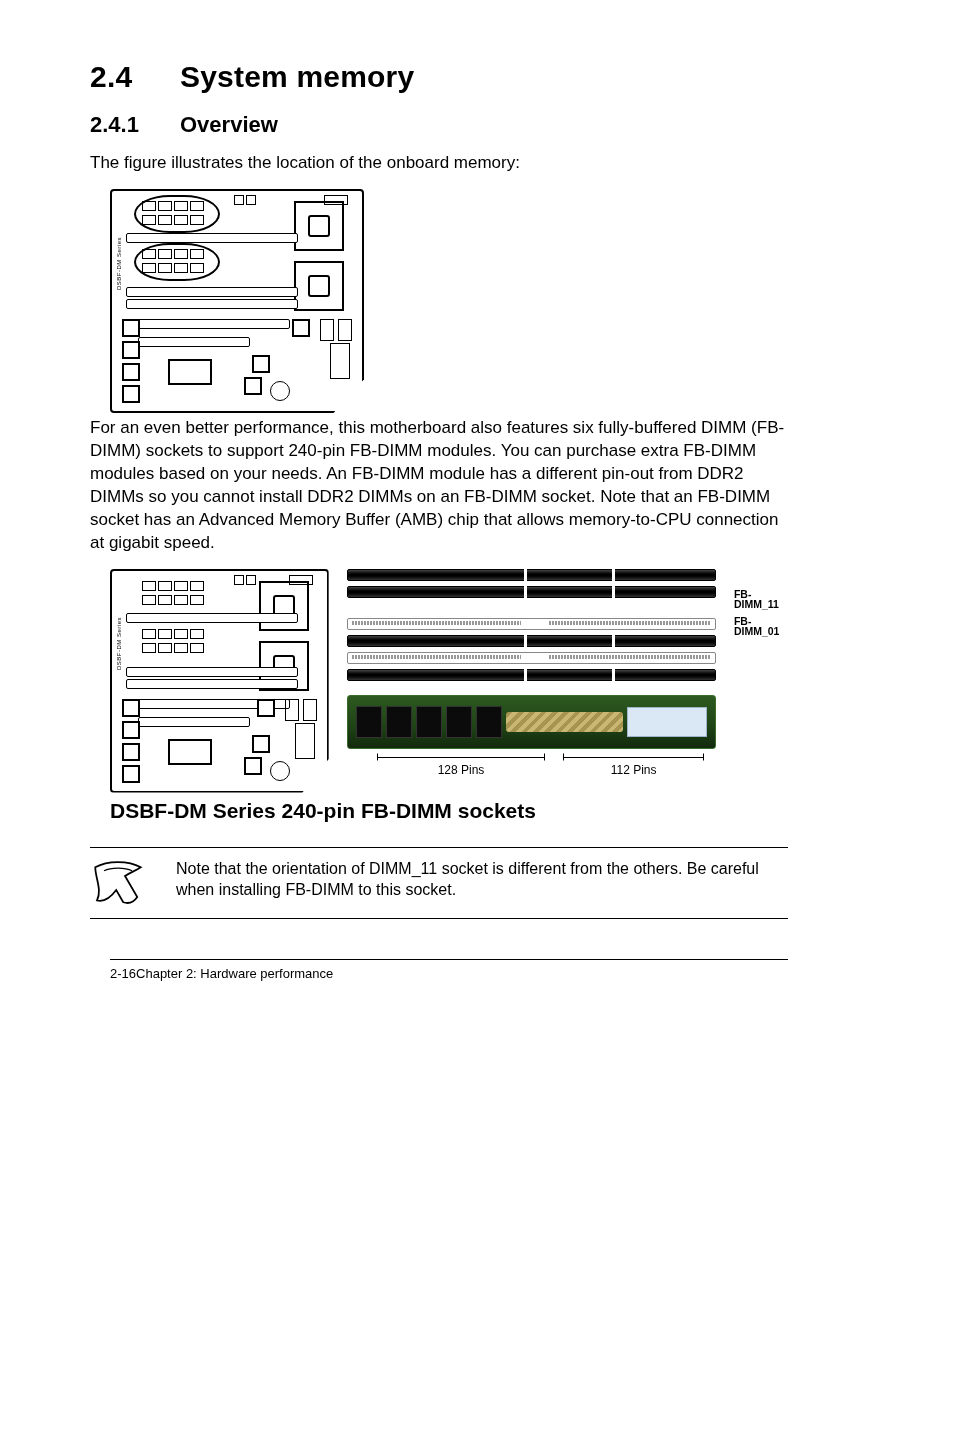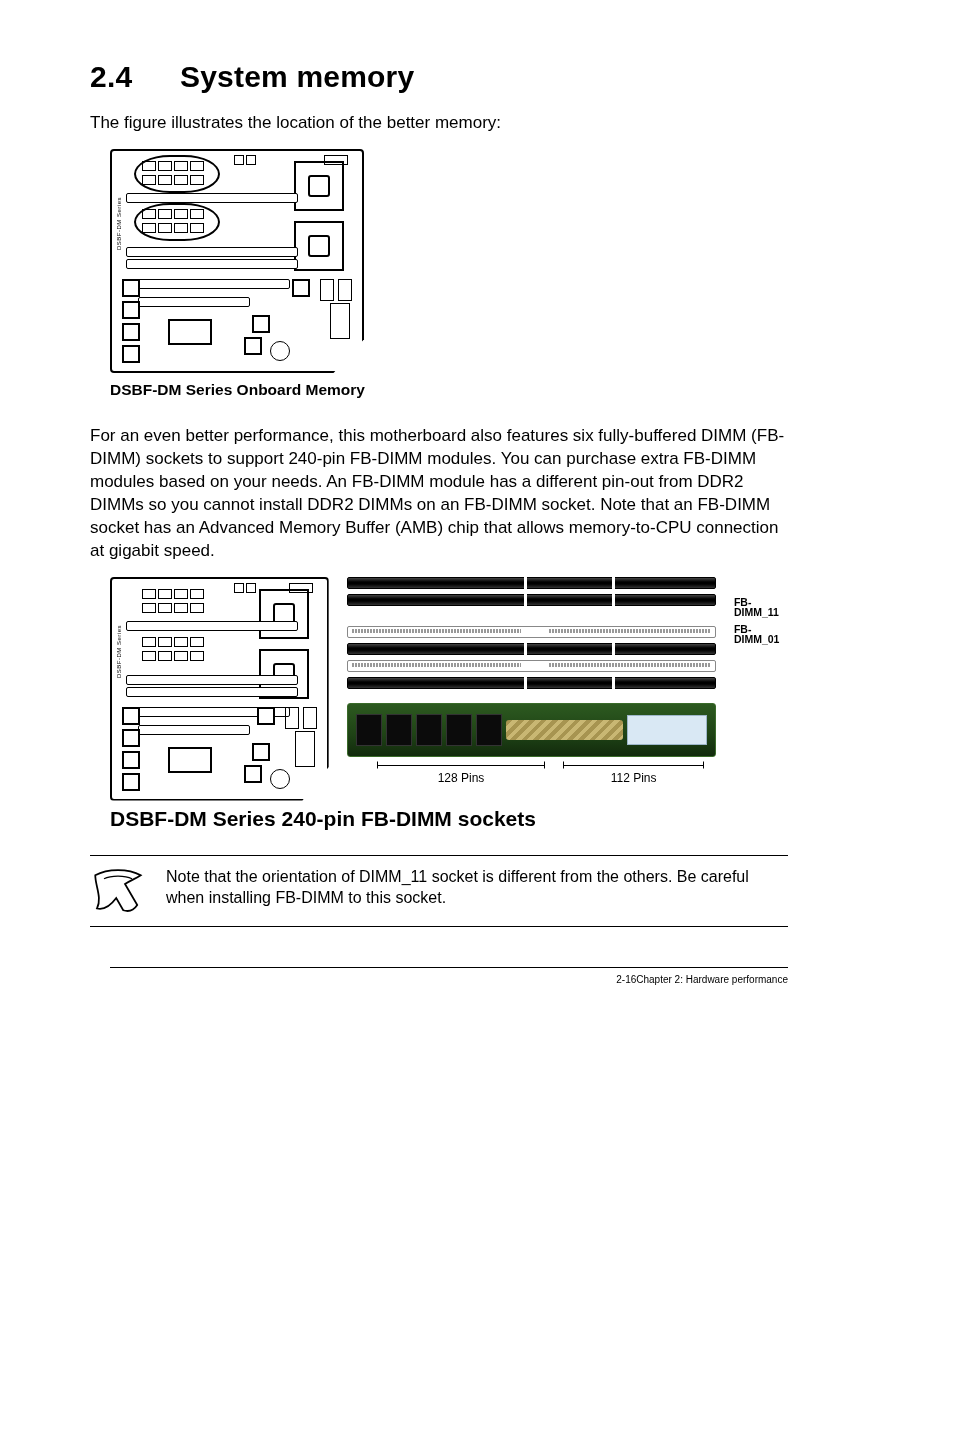--- a/index.html
+++ b/index.html
@@ -184,54 +184,57 @@
   }
   .pin-legend .arrow .line::after{
     content:""; position:absolute; top:3px; left:0; right:0; height:1px; background:#000;
   }
   .fig-caption{
     font-weight:700; font-size:21px; margin:6px 0 24px 20px;
   }
 
   
   .note{
-    display:flex; align-items:flex-start; gap:20px;
+    display:flex; align-items:flex-start; gap:30px;
     border-top:1px solid #000; border-bottom:1px solid #000;
     padding:10px 4px 10px 0;
     margin:4px 0 40px 0;
   }
   .note-icon{
     width:56px; height:50px; flex:0 0 56px;
     display:flex; align-items:center; justify-content:center;
   }
   .note-text{
     font-size:16px; line-height:1.35;
   }
 
   
   .footer{
-    display:flex; justify-content:flex-end;
+    display:flex; justify-content:flex-start;
     border-top:1px solid #000;
     padding-top:6px;
-    font-size:10px;
+    font-size:13px;
     margin-top:30px;
     margin-left:20px;
   }
 </style>
 </head>
 <body>
 
 <div class="page">
 
   <div class="h1">
     <span class="num">2.4</span><span>System memory</span>
   </div>
 
-
-  <div class="p">The figure illustrates the location of the better memory:</div>
+  <div class="h2">
+    <span class="num">2.4.1</span><span>Overview</span>
+  </div>
+
+  <div class="p">The figure illustrates the location of the onboard memory:</div>
 
   <div class="mb-wrap">
     <div class="mb">
 
       <div class="dimm-pair" style="left:30px; top:10px;">
           <span></span>
           <span></span>
           <span></span>
           <span></span>
         </div>
@@ -281,21 +284,20 @@
 
       <div class="small-port" style="right:10px; top:128px;"></div>
       <div class="small-port" style="right:28px; top:128px;"></div>
       <div class="small-port" style="right:12px; top:152px; height:34px; width:18px;"></div>
 
       <div class="tiny" style="left:122px; top:4px;"></div>
       <div class="tiny" style="left:134px; top:4px;"></div>
       <div class="tiny" style="right:14px; top:4px; width:22px;"></div>
     </div>
   </div>
-  <div class="mem-caption">DSBF-DM Series Onboard Memory</div>
 
   <div class="p">For an even better performance, this motherboard also features six fully-buffered DIMM (FB-DIMM) sockets to support 240-pin FB-DIMM modules. You can purchase extra FB-DIMM modules based on your needs. An FB-DIMM module has a different pin-out from DDR2 DIMMs so you cannot install DDR2 DIMMs on an FB-DIMM socket. Note that an FB-DIMM socket has an Advanced Memory Buffer (AMB) chip that allows memory-to-CPU connection at gigabit speed.</div>
 
   <div class="figrow">
     <div class="mb" style="width:250px; height:220px;">
       <div class="dimm-pair" style="left:30px; top:10px;">
           <span></span>
           <span></span>
           <span></span>
           <span></span>

